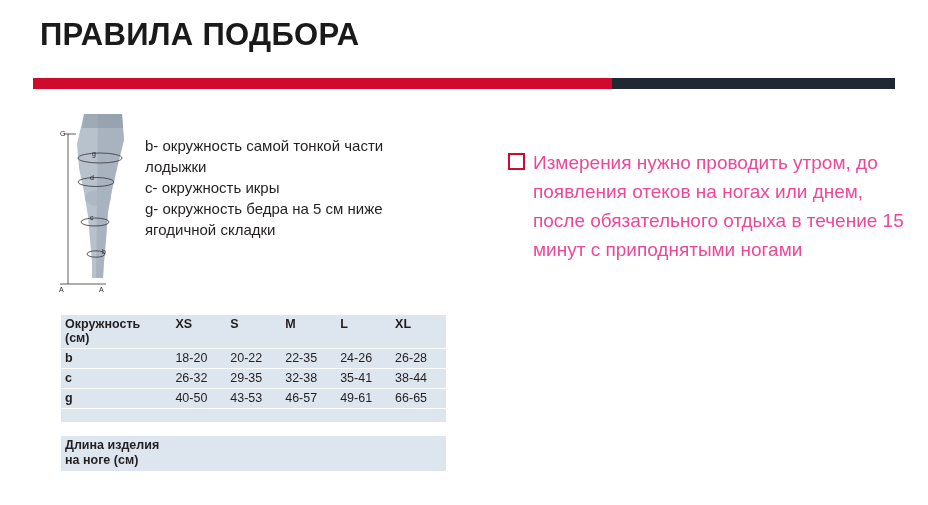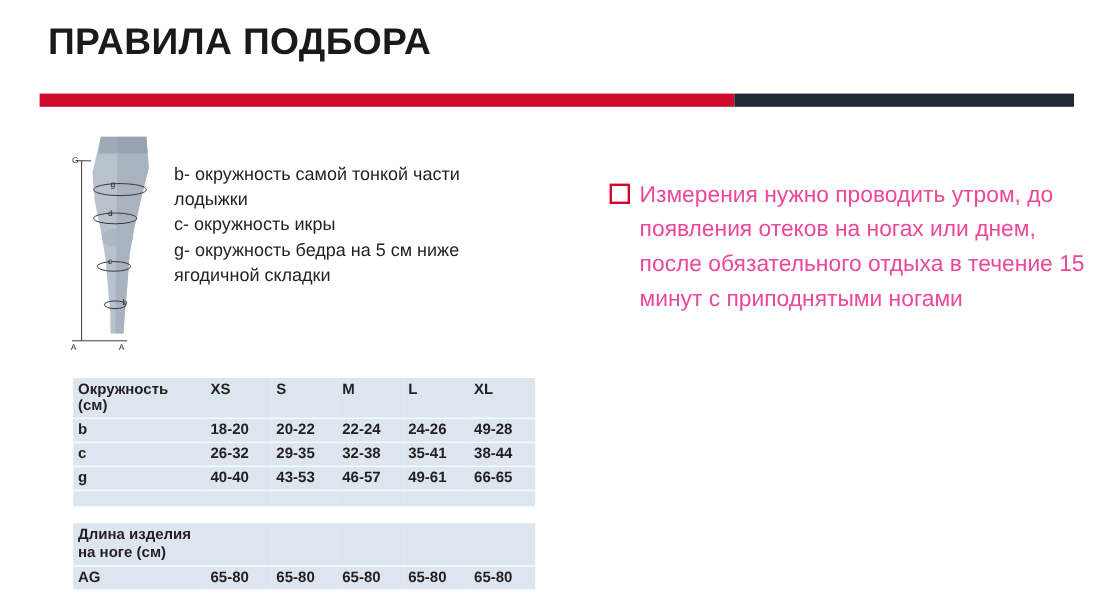--- a/index.html
+++ b/index.html
@@ -104,21 +104,21 @@
   }
   table {
     border-collapse: collapse;
     width: 385px;
     font-size: 12.5px;
   }
   table td, table th {
     padding: 2px 4px 3px 4px;
     text-align: left;
     vertical-align: top;
-    font-weight: bold;
+    font-weight: normal;
   }
   tr.hdr td {
     font-weight: bold;
     background: #dde5ef;
     border-bottom: 1px solid #ffffff;
   }
   tr.band td {
     background: #dde5ef;
     border-bottom: 1px solid #ffffff;
   }
@@ -193,35 +193,35 @@
           <td class="c1">XS</td>
           <td class="c2">S</td>
           <td class="c3">M</td>
           <td class="c4">L</td>
           <td class="c5">XL</td>
         </tr>
         <tr class="band">
           <td class="c0 lbl">b</td>
           <td class="c1">18-20</td>
           <td class="c2">20-22</td>
-          <td class="c3">22-24</td>
+          <td class="c3">22-35</td>
           <td class="c4">24-26</td>
-          <td class="c5">49-28</td>
+          <td class="c5">26-28</td>
         </tr>
         <tr class="band">
           <td class="c0 lbl">c</td>
           <td class="c1">26-32</td>
           <td class="c2">29-35</td>
           <td class="c3">32-38</td>
           <td class="c4">35-41</td>
           <td class="c5">38-44</td>
         </tr>
         <tr class="band">
           <td class="c0 lbl">g</td>
-          <td class="c1">40-40</td>
+          <td class="c1">40-50</td>
           <td class="c2">43-53</td>
           <td class="c3">46-57</td>
           <td class="c4">49-61</td>
           <td class="c5">66-65</td>
         </tr>
         <tr class="spacer">
           <td class="c0"></td>
           <td class="c1"></td>
           <td class="c2"></td>
           <td class="c3"></td>
@@ -240,25 +240,17 @@
           <td class="c0 lbl cell-multiline">
             <span>Длина изделия</span><br>
             <span>на ноге (см)</span>
           </td>
           <td class="c1"></td>
           <td class="c2"></td>
           <td class="c3"></td>
           <td class="c4"></td>
           <td class="c5"></td>
         </tr>
-        <tr class="band">
-          <td class="c0 lbl">AG</td>
-          <td class="c1">65-80</td>
-          <td class="c2">65-80</td>
-          <td class="c3">65-80</td>
-          <td class="c4">65-80</td>
-          <td class="c5">65-80</td>
-        </tr>
       </tbody>
     </table>
   </div>
 
 </div>
 
 </body></html>

